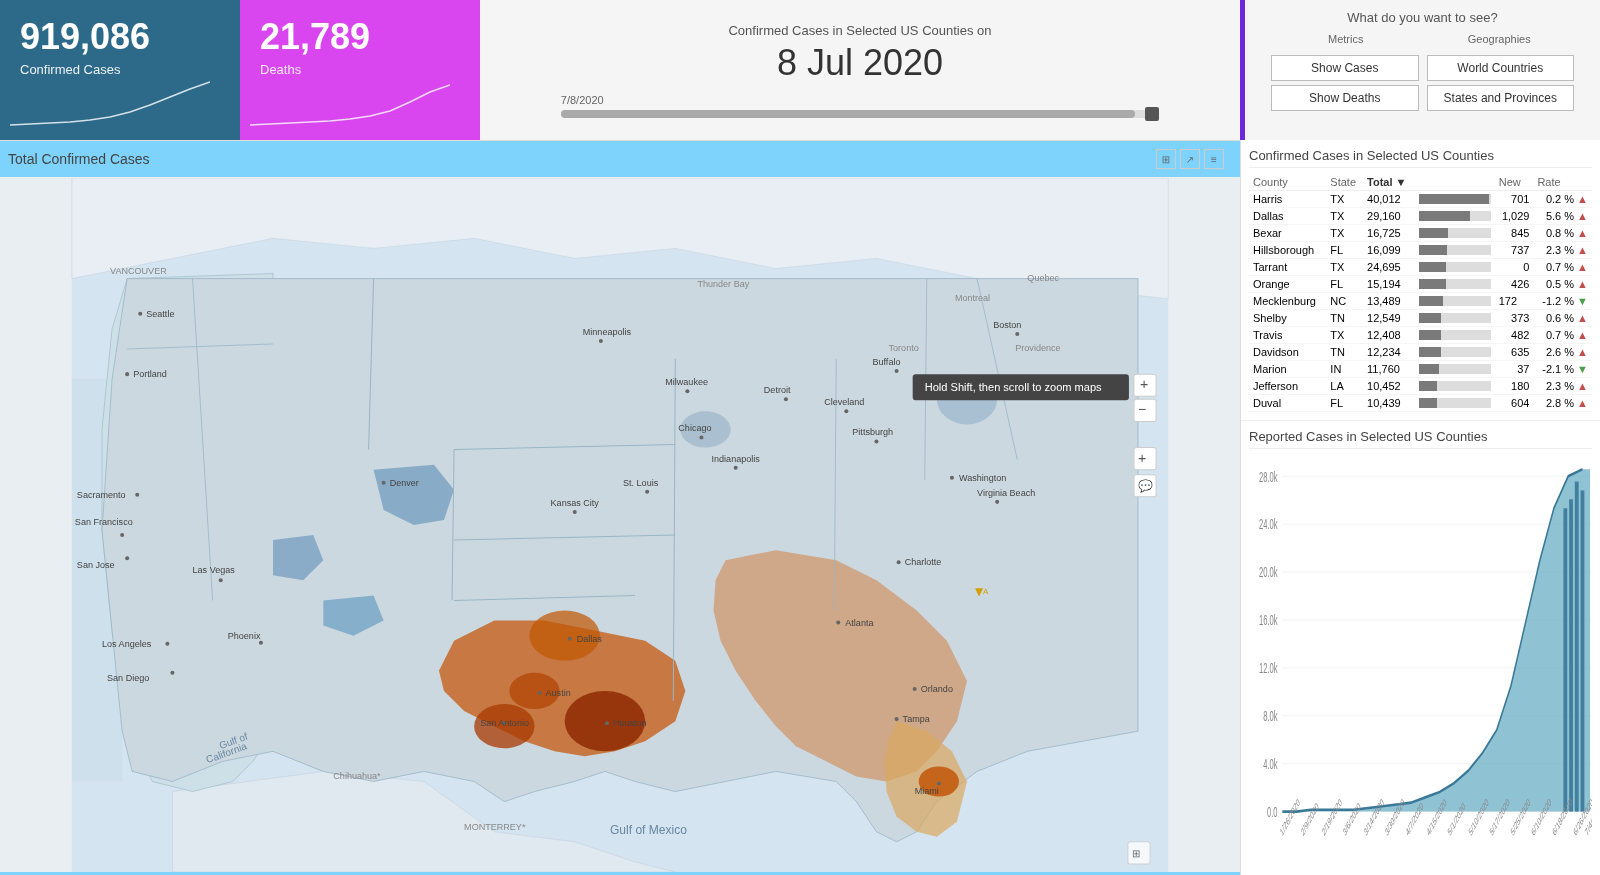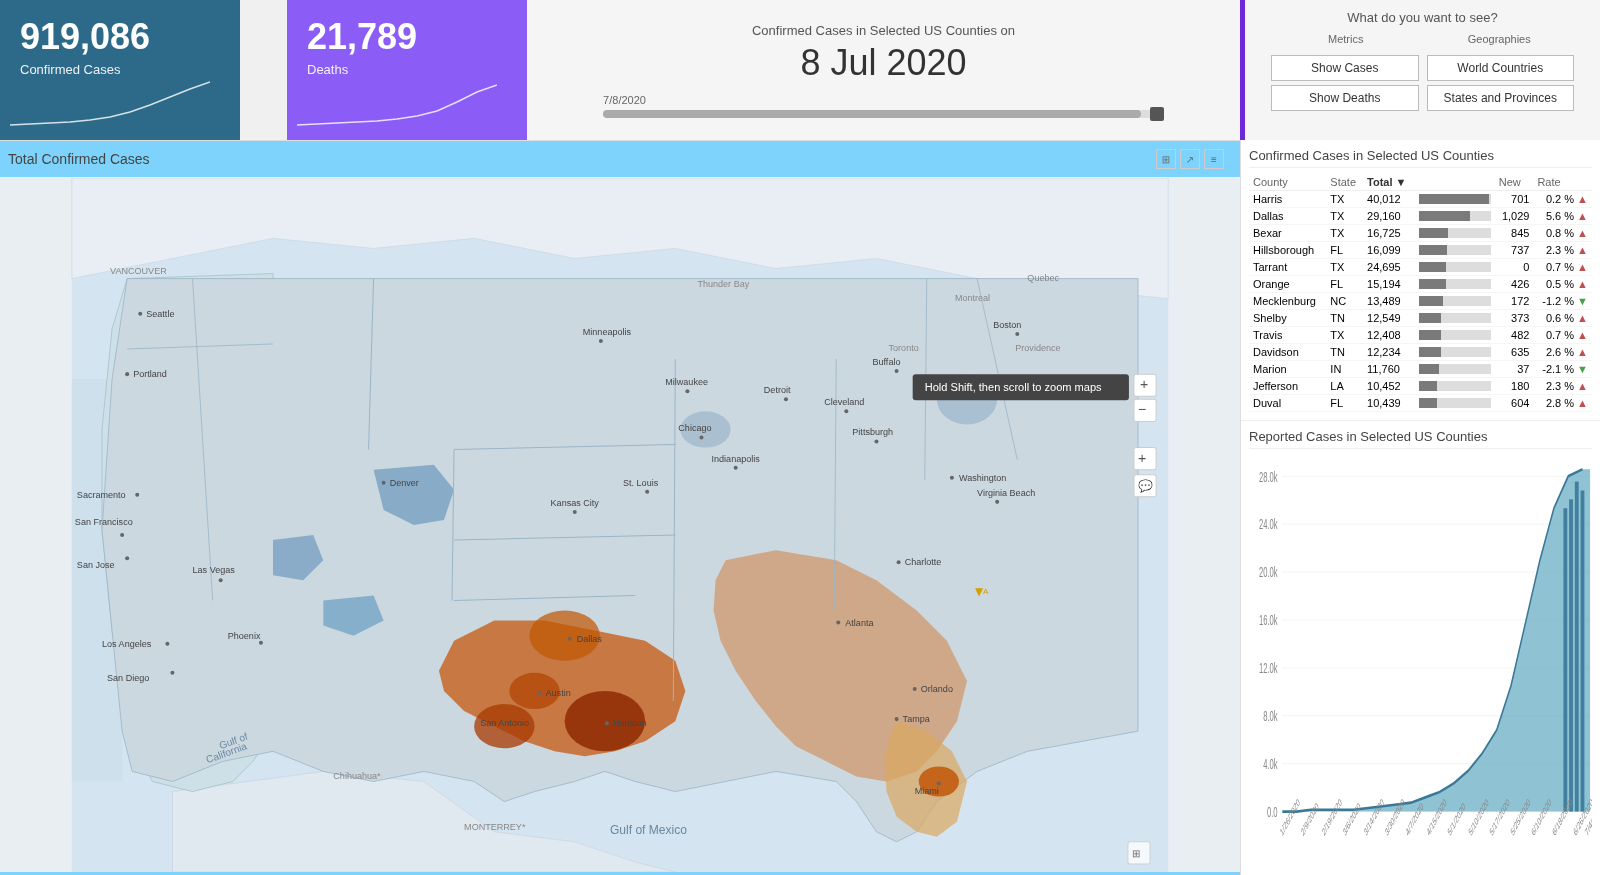--- a/index.html
+++ b/index.html
@@ -2,21 +2,21 @@
 <html><head>
   <meta charset="utf-8">
   <style>
     * { box-sizing: border-box; margin: 0; padding: 0; }
     body { font-family: 'Segoe UI', Arial, sans-serif; background: #f0f0f0; width: 1600px; height: 875px; overflow: hidden; font-size: 12px; }
 
     .top-bar { display: flex; height: 140px; }
 
     .stat-box { display: flex; flex-direction: column; justify-content: flex-start; padding: 16px 20px; position: relative; overflow: hidden; }
     .stat-box.blue { background: #2d6a8a; color: white; width: 240px; }
-    .stat-box.red { background: #8b5cf6; color: white; width: 240px; margin-left: 47px; }
+    .stat-box.red { background: #d946ef; color: white; width: 240px; }
     .stat-number { font-size: 36px; font-weight: bold; margin-bottom: 4px; }
     .stat-label { font-size: 13px; opacity: 0.9; }
     .sparkline { position: absolute; bottom: 10px; left: 10px; right: 10px; }
 
     .date-panel { flex: 1; background: #f5f5f5; display: flex; flex-direction: column; align-items: center; justify-content: center; padding: 6px; }
     .date-panel-title { font-size: 13px; color: #555; margin-bottom: 4px; }
     .date-panel-date { font-size: 36px; color: #333; font-weight: 300; margin-bottom: 10px; }
     .date-slider-area { width: 80%; }
     .date-label { font-size: 11px; color: #666; margin-bottom: 4px; }
     .slider-track { width: 100%; height: 8px; background: #ddd; border-radius: 4px; position: relative; }
@@ -415,21 +415,21 @@
     </tr>
               <tr>
       <td style="white-space:nowrap">Mecklenburg</td>
       <td>NC</td>
       <td>13,489</td>
       <td class="bar-cell">
         <div class="bar-bg">
                     <div class="bar-fill" style="width:24px"></div>
                   </div>
       </td>
-      <td style="text-align:right">172</td>
+      <td style="">172</td>
       <td style="text-align:right">-1.2 % <span class="arrow-down">▼</span></td>
     </tr>
               <tr>
       <td style="white-space:nowrap">Shelby</td>
       <td>TN</td>
       <td>12,549</td>
       <td class="bar-cell">
         <div class="bar-bg">
                     <div class="bar-fill" style="width:22px"></div>
                   </div>

